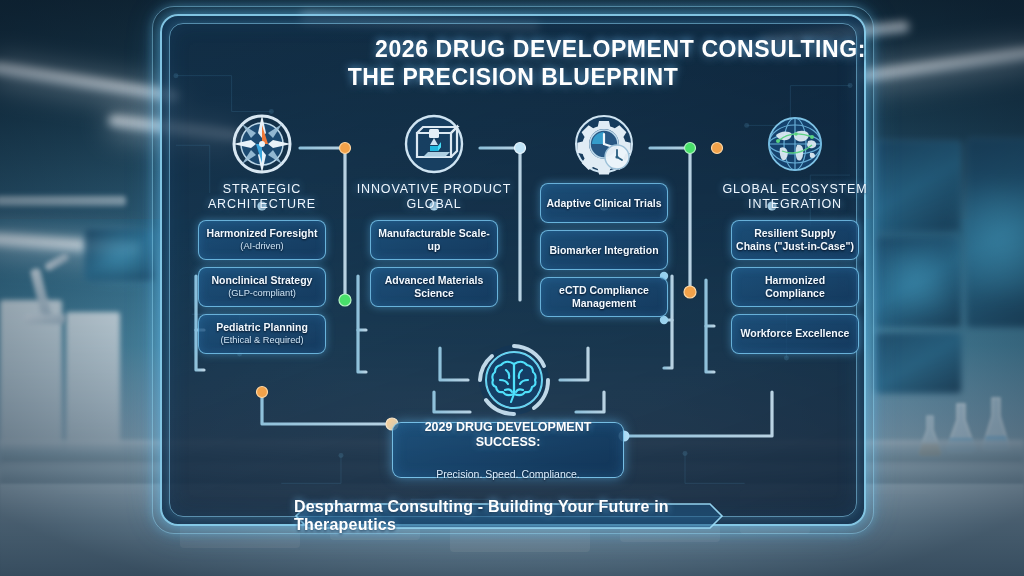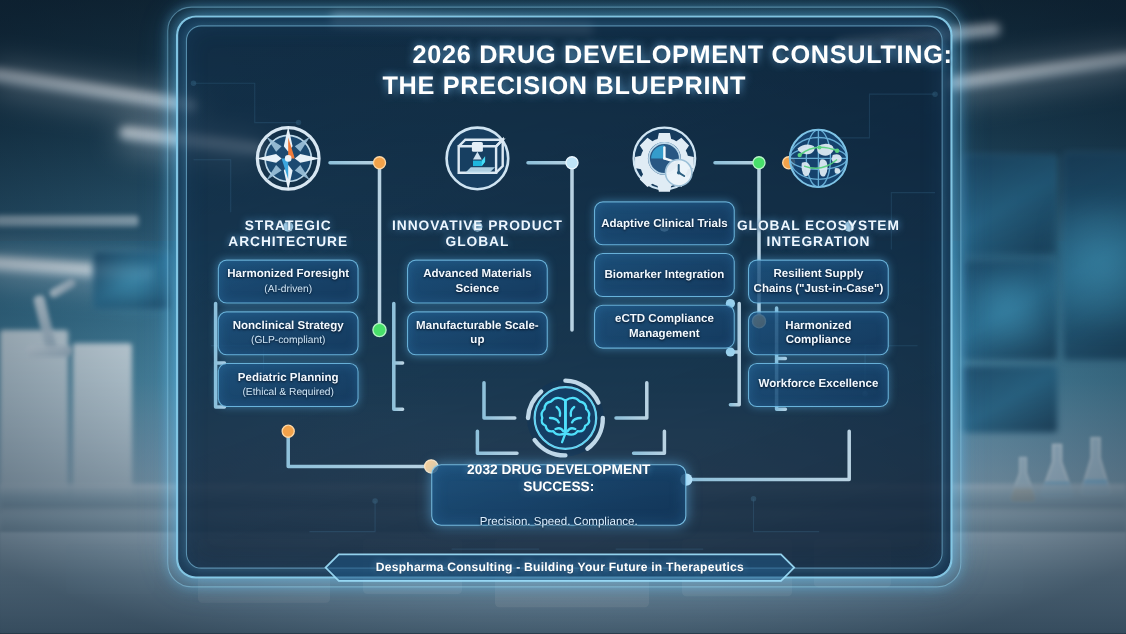--- a/index.html
+++ b/index.html
@@ -104,22 +104,22 @@
   }
   #title .l1 { font-size:23px; display:block;text-align:right; }
   #title .l2 { font-size:23px; display:block; }
 
   
   .col { position:absolute; width:166px; }
   .col-icon {
     height:64px; display:flex; align-items:center; justify-content:center;
   }
   .col-head {
-    margin-top:22px; text-align:center; color:#eef7ff;
-    font-size:12.5px; font-weight:bold; letter-spacing:.85px; line-height:1.22;
+    margin-top:6px; text-align:center; color:#eef7ff;
+    font-size:12.5px; font-weight:normal; letter-spacing:.85px; line-height:1.22;
     text-shadow:0 0 7px rgba(110,190,250,.85), 0 1px 3px rgba(0,12,28,.9);
   }
   .card {
     margin:7px auto 0; width:128px; min-height:40px;
     border-radius:8px;
     background:linear-gradient(160deg, rgba(30,86,132,.80), rgba(20,58,96,.86));
     border:1.4px solid rgba(125,205,245,.80);
     box-shadow:0 0 8px rgba(95,185,240,.45), inset 0 0 10px rgba(60,140,200,.30);
     display:flex; flex-direction:column; align-items:center; justify-content:center;
     padding:5px 4px;
@@ -151,21 +151,21 @@
     text-shadow:0 0 6px rgba(120,200,255,.8), 0 1px 3px rgba(0,10,25,.9); }
   #success .s2 { color:#dcefff; font-size:10.5px; margin-top:18px; text-align:center;
     text-shadow:0 1px 2px rgba(0,10,25,.85); }
 
   
   #footer {
     position:absolute; left:294px; top:502px; width:430px; height:28px;
   }
   #footer .txt {
     position:absolute; inset:0; display:flex; align-items:center; justify-content:center;
-    color:#ffffff; font-size:11px; font-weight:bold; letter-spacing:.2px;
+    color:#ffffff; font-size:16px; font-weight:bold; letter-spacing:.2px;
     text-shadow:0 0 7px rgba(120,200,255,.85), 0 1px 3px rgba(0,10,25,.9);
   }
 
   svg { display:block; overflow:visible; }
 </style>
 </head>
 <body>
 
 <div id="bg">
   <div class="bg-base"></div>
@@ -383,24 +383,24 @@
       <rect x="26" y="16" width="10" height="9" rx="1.5" fill="#e4eff7"></rect>
       <path d="M31 25 l4 7 h-8 z" fill="#cfe3f1"></path>
       <path d="M20 44 h22 l5 -5 h-22 z" fill="rgba(190,222,240,.9)"></path>
       <path d="M27 38 l8 0 l3 -4 l-8 0 z" fill="#2fd0f0"></path>
       <path d="M27 38 l0 -5 l8 0 l0 5 z" fill="#1fb6dd"></path>
       <path d="M35 33 l3 -4 l0 5 l-3 4 z" fill="#47ddf7"></path>
     </svg>
   </div>
   <div class="col-head">INNOVATIVE PRODUCT GLOBAL</div>
   <div class="card">
+    <div class="t">Manufacturable Scale-up</div>
+  </div>
+  <div class="card">
     <div class="t">Advanced Materials Science</div>
-  </div>
-  <div class="card">
-    <div class="t">Manufacturable Scale-up</div>
   </div>
 </div>
 
 <div class="col" style="left:521px; top:112px;">
   <div class="col-icon">
     <svg width="62" height="62" viewBox="0 0 62 62">
       <circle cx="31" cy="31" r="28" fill="rgba(28,78,122,.45)" stroke="#cfe4f2" stroke-width="2"></circle>
       <g fill="#e0ecf5">
         <path d="M26 8 h10 l1.2 5.4 a18 18 0 0 1 4.6 1.9 l4.6 -3 l7 7 -3 4.6 a18 18 0 0 1 1.9 4.6 l5.4 1.2 v10 l-5.4 1.2 a18 18 0 0 1 -1.9 4.6 l3 4.6 -7 7 -4.6 -3 a18 18 0 0 1 -4.6 1.9 l-1.2 5.4 h-10 l-1.2 -5.4 a18 18 0 0 1 -4.6 -1.9 l-4.6 3 -7 -7 3 -4.6 a18 18 0 0 1 -1.9 -4.6 l-5.4 -1.2 v-10 l5.4 -1.2 a18 18 0 0 1 1.9 -4.6 l-3 -4.6 7 -7 4.6 3 a18 18 0 0 1 4.6 -1.9 z"></path>
       </g>
@@ -423,21 +423,21 @@
     <div class="t">Adaptive Clinical Trials</div>
   </div>
   <div class="card">
     <div class="t">Biomarker Integration</div>
   </div>
   <div class="card">
     <div class="t">eCTD Compliance Management</div>
   </div>
 </div>
 
-<div class="col" style="left:661px; top:112px;">
+<div class="col" style="left:712px; top:112px;">
   <div class="col-icon">
     <svg width="62" height="62" viewBox="0 0 62 62">
       <circle cx="31" cy="31" r="26" fill="rgba(22,70,116,.85)" stroke="#7fc4e6" stroke-width="1.8"></circle>
       <g fill="none" stroke="#6fb8e0" stroke-width="1.2" opacity=".9">
         <ellipse cx="31" cy="31" rx="26" ry="10"></ellipse>
         <ellipse cx="31" cy="31" rx="26" ry="19"></ellipse>
         <ellipse cx="31" cy="31" rx="11" ry="26"></ellipse>
         <path d="M31 5 V57"></path>
           <path d="M5 31 H57"></path>
       </g>
@@ -491,21 +491,21 @@
         <path d="M46 28 q-4 3 -3 8"></path>
       <path d="M24 38 q6 0 8 4"></path>
         <path d="M52 38 q-6 0 -8 4"></path>
       <path d="M29 48 q5 -2 7 2"></path>
         <path d="M47 48 q-5 -2 -7 2"></path>
     </g>
   </svg>
 </div>
 
 <div id="success">
-  <div class="s1">2032 DRUG DEVELOPMENT SUCCESS:</div>
+  <div class="s1">2029 DRUG DEVELOPMENT SUCCESS:</div>
   <div class="s2">Precision. Speed. Compliance.</div>
 </div>
 
 <div id="footer">
   <svg width="430" height="28" viewBox="0 0 430 28" style="position:absolute; inset:0;">
     <path d="M14 2 h402 l12 12 -12 12 h-402 l-12 -12 z" fill="rgba(30,86,132,.55)" stroke="rgba(160,225,252,.9)" stroke-width="1.6"></path>
   </svg>
   <div class="txt">Despharma Consulting - Building Your Future in Therapeutics</div>
 </div>
 

